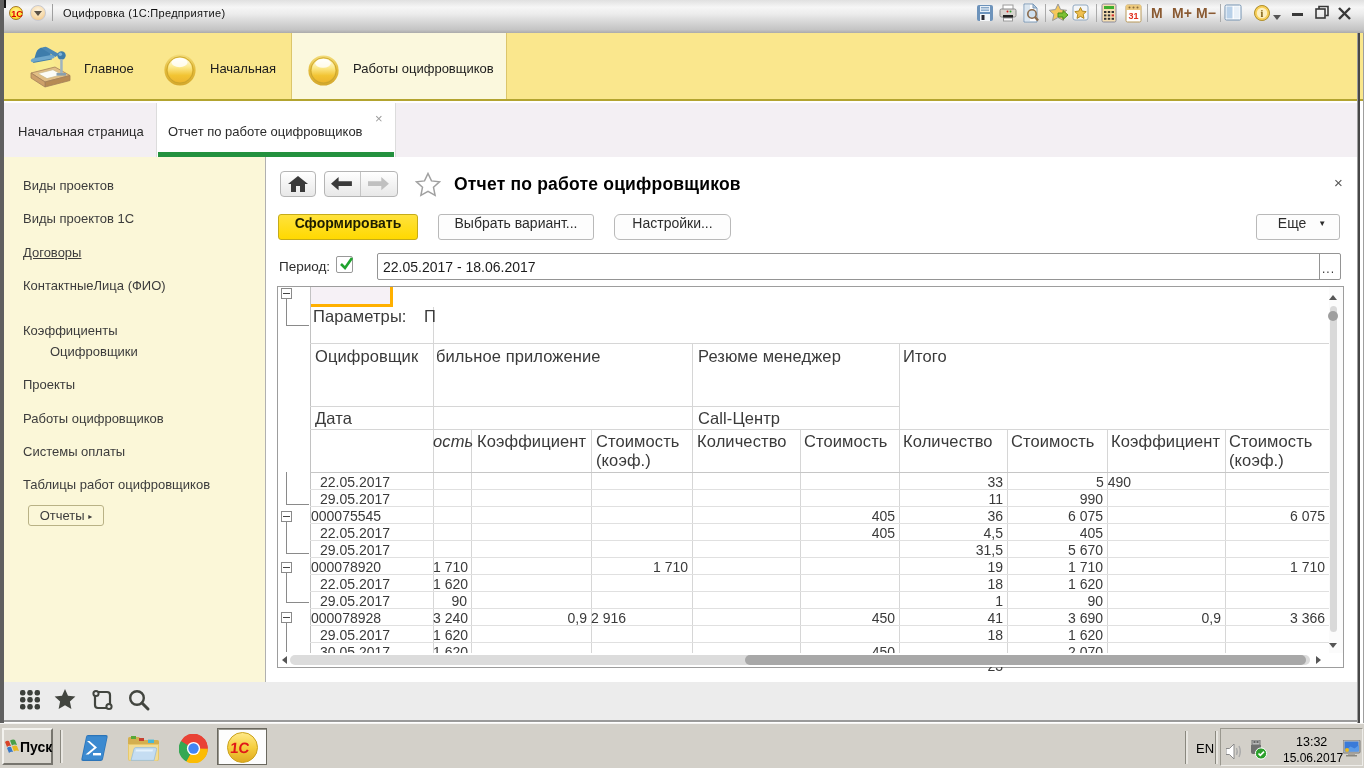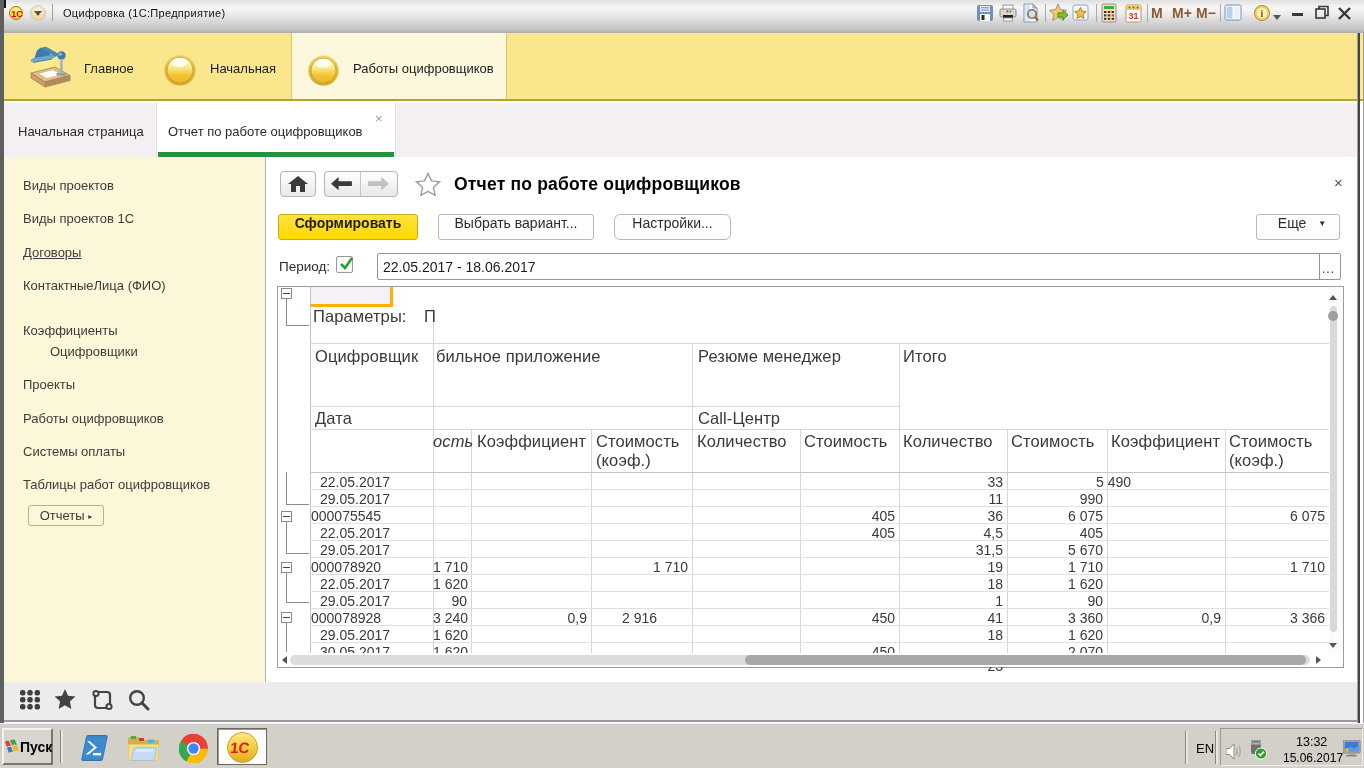--- a/index.html
+++ b/index.html
@@ -363,24 +363,24 @@
 <div class="abs num" style="left:156px;top:290px;width:34px;text-align:right;">1 620</div>
 <div class="abs num" style="left:622px;top:290px;width:104px;text-align:right;">18</div>
 <div class="abs num" style="left:730px;top:290px;width:96px;text-align:right;">1 620</div>
 <div class="abs dat" style="left:43px;top:307px;">29.05.2017</div>
 <div class="abs num" style="left:156px;top:307px;width:34px;text-align:right;">90</div>
 <div class="abs num" style="left:622px;top:307px;width:104px;text-align:right;">1</div>
 <div class="abs num" style="left:730px;top:307px;width:96px;text-align:right;">90</div>
 <div class="abs dat" style="left:34px;top:324px;">000078928</div>
 <div class="abs num" style="left:156px;top:324px;width:34px;text-align:right;">3 240</div>
 <div class="abs num" style="left:194px;top:324px;width:116px;text-align:right;">0,9</div>
-<div class="abs num" style="left:314px;top:324px;width:97px;text-align:center;">2 916</div>
+<div class="abs num" style="left:314px;top:324px;width:97px;text-align:left;">2 916</div>
 <div class="abs num" style="left:523px;top:324px;width:95px;text-align:right;">450</div>
 <div class="abs num" style="left:622px;top:324px;width:104px;text-align:right;">41</div>
-<div class="abs num" style="left:730px;top:324px;width:96px;text-align:right;">3 360</div>
+<div class="abs num" style="left:730px;top:324px;width:96px;text-align:right;">3 690</div>
 <div class="abs num" style="left:830px;top:324px;width:114px;text-align:right;">0,9</div>
 <div class="abs num" style="left:948px;top:324px;width:100px;text-align:right;">3 366</div>
 <div class="abs dat" style="left:43px;top:341px;">29.05.2017</div>
 <div class="abs num" style="left:156px;top:341px;width:34px;text-align:right;">1 620</div>
 <div class="abs num" style="left:622px;top:341px;width:104px;text-align:right;">18</div>
 <div class="abs num" style="left:730px;top:341px;width:96px;text-align:right;">1 620</div>
 <div class="abs dat" style="left:43px;top:358px;">30.05.2017</div>
 <div class="abs num" style="left:156px;top:358px;width:34px;text-align:right;">1 620</div>
 <div class="abs num" style="left:523px;top:358px;width:95px;text-align:right;">450</div>
 <div class="abs num" style="left:622px;top:358px;width:104px;text-align:right;margin-top:14px;">23</div>

